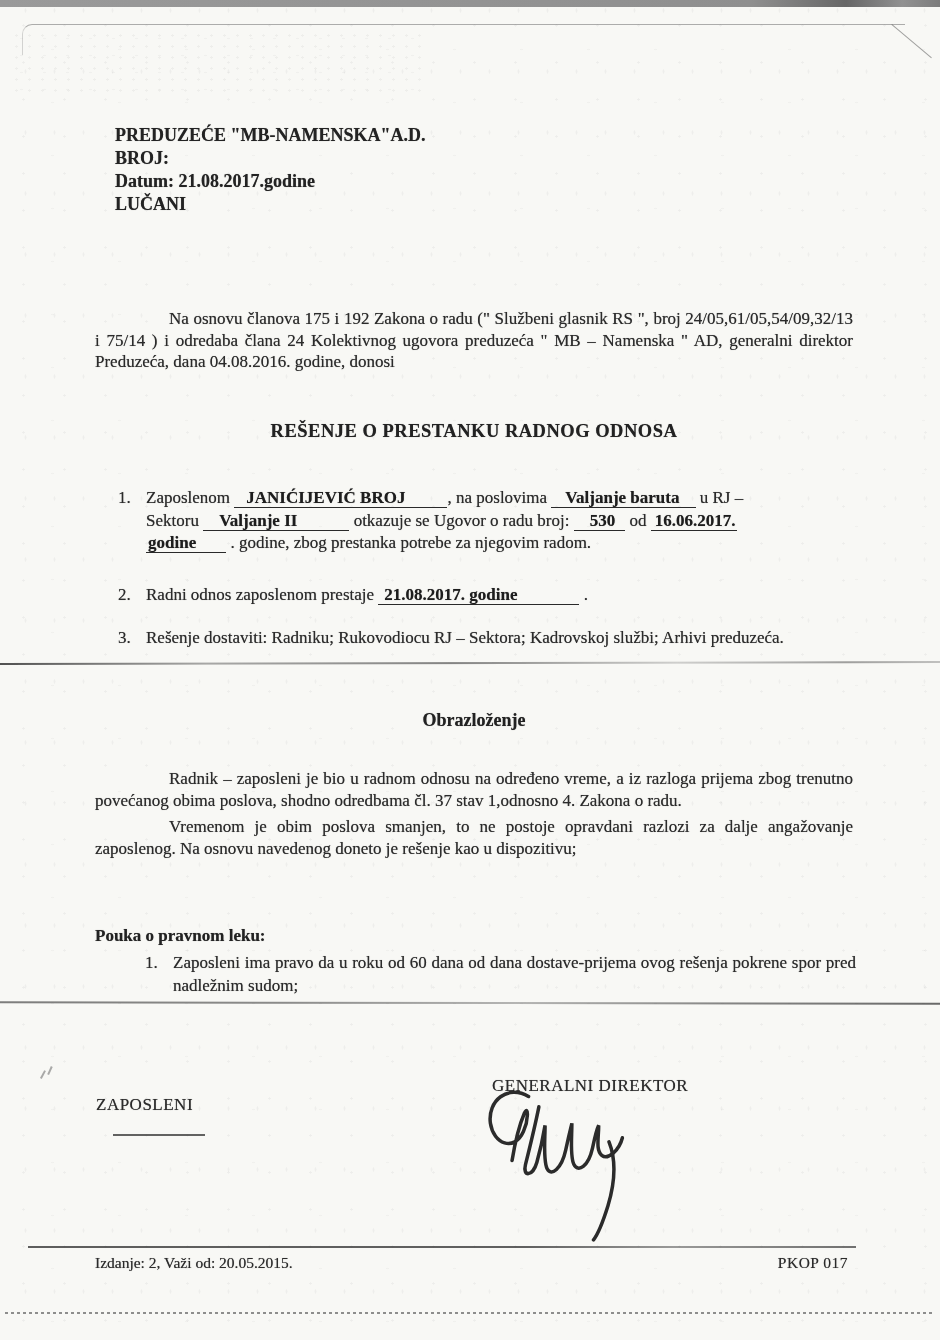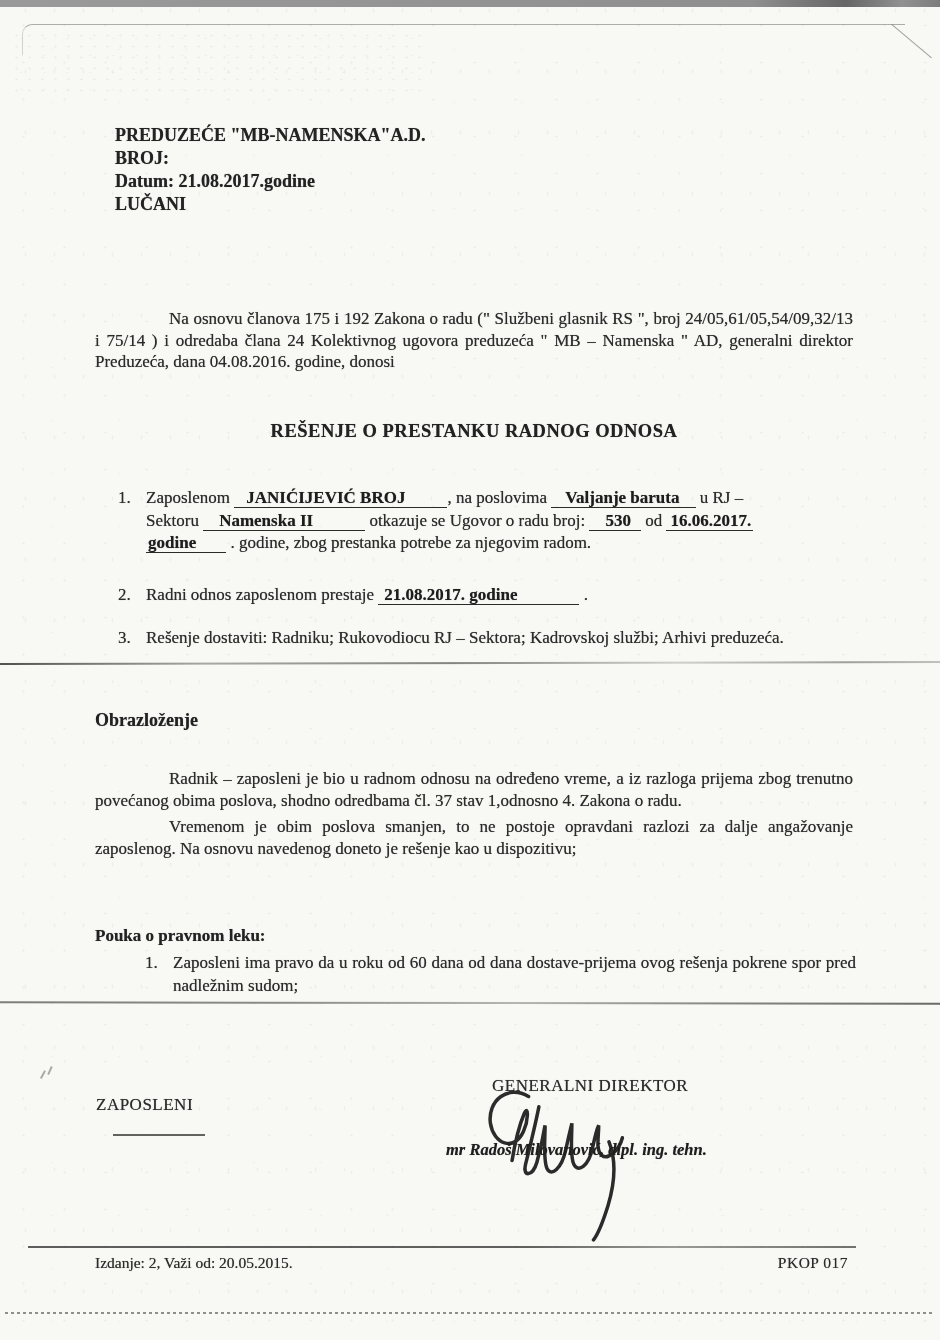--- a/index.html
+++ b/index.html
@@ -55,21 +55,21 @@
   .li-2{left:146px;top:584px;width:710px;}
   .li-3{left:146px;top:627px;width:710px;text-align:justify;}
   .field{font-weight:bold;color:#1d1d1d;border-bottom:1.6px solid #2a2a2a;white-space:nowrap;}
   .f-name{padding:0 42px 0 12px;}
   .f-job{padding:0 16px 0 14px;}
   .f-sector{padding:0 52px 0 16px;}
   .f-broj{padding:0 10px 0 16px;}
   .f-datum{padding:0 2px 0 4px;}
   .f-godine{padding:0 30px 0 2px;}
   .f-prestaje{padding:0 62px 0 6px;}
-  .obraz-h{position:absolute;left:95px;top:710px;width:758px;text-align:left;
+  .obraz-h{position:absolute;left:95px;top:710px;width:758px;text-align:center;
     font-weight:bold;font-size:18px;color:#222;}
   .obraz-p{position:absolute;left:95px;top:768px;width:758px;font-size:17px;line-height:21.5px;text-align:justify;}
   .obraz-p p{margin:0 0 5px 0;text-indent:74px;}
   .pouka-h{position:absolute;left:95px;top:926px;font-weight:bold;font-size:17px;color:#222;}
   .pouka-item{position:absolute;left:173px;top:952px;width:683px;font-size:17px;line-height:22.5px;text-align:justify;}
   .pouka-item .num{position:absolute;left:-28px;top:0;}
   .sig-employee{position:absolute;left:96px;top:1095px;font-size:17px;letter-spacing:0.5px;}
   .sig-employee-line{position:absolute;left:113px;top:1134px;width:92px;height:1.5px;background:rgba(60,60,60,.8);}
   .sig-director-title{position:absolute;left:492px;top:1076px;font-size:17px;letter-spacing:0.5px;}
   .sig-name{position:absolute;left:446px;top:1140px;font-weight:bold;font-style:italic;font-size:16.5px;color:#1e1e1e;}
@@ -103,21 +103,21 @@
 
     <div class="doc-title">REŠENJE O PRESTANKU RADNOG ODNOSA</div>
 
     <div class="li li-1">
       <span class="num">1.</span>
       <span>Zaposlenom</span>
       <span class="field f-name">JANIĆIJEVIĆ BROJ</span><span>, na poslovima</span>
       <span class="field f-job">Valjanje baruta</span>
       <span>u RJ –</span><br>
       <span>Sektoru</span>
-      <span class="field f-sector">Namenska II</span>
+      <span class="field f-sector">Valjanje II</span>
       <span>otkazuje se Ugovor o radu broj:</span>
       <span class="field f-broj">530</span>
       <span>od</span>
       <span class="field f-datum">16.06.2017.</span><br>
       <span class="field f-godine">godine</span>
       <span>. godine, zbog prestanka potrebe za njegovim radom.</span>
     </div>
 
     <div class="li li-2">
       <span class="num">2.</span>
@@ -156,21 +156,20 @@
     <div class="sig-director-title">GENERALNI DIREKTOR</div>
 
     <svg class="sig-svg" width="165" height="160" viewBox="0 0 160 155">
       <g fill="none" stroke="#1a1a1a" stroke-width="3.4" stroke-linecap="round" opacity="0.92">
         <path d="M50,14 C30,2 10,18 13,40 C16,60 36,68 45,48 C50,37 50,22 46,30 C40,44 36,64 34,76"></path>
         <path d="M60,24 C56,44 50,68 47,80 C44,92 54,92 58,78 C62,64 65,48 66,42 C66,56 64,76 68,84 C72,92 82,84 86,66 C89,52 91,44 92,40 C92,54 90,72 94,80 C98,88 108,82 112,64 C115,50 117,44 118,42 C118,54 115,66 121,71 C127,76 138,66 141,54"></path>
         <path d="M128,58 C136,78 133,100 127,120 C122,136 117,148 113,153"></path>
       </g>
     </svg>
 
-    <div class="sig-name">mr  Radoš Milovanović, dipl. ing. tehn.</div>
 
     <div class="footer-line"></div>
     <div class="footer-left">Izdanje: 2, Važi od: 20.05.2015.</div>
     <div class="footer-right">PKOP 017</div>
     <div class="bottom-dots"></div>
 
   </div>
 </div>
 
 </body></html>

